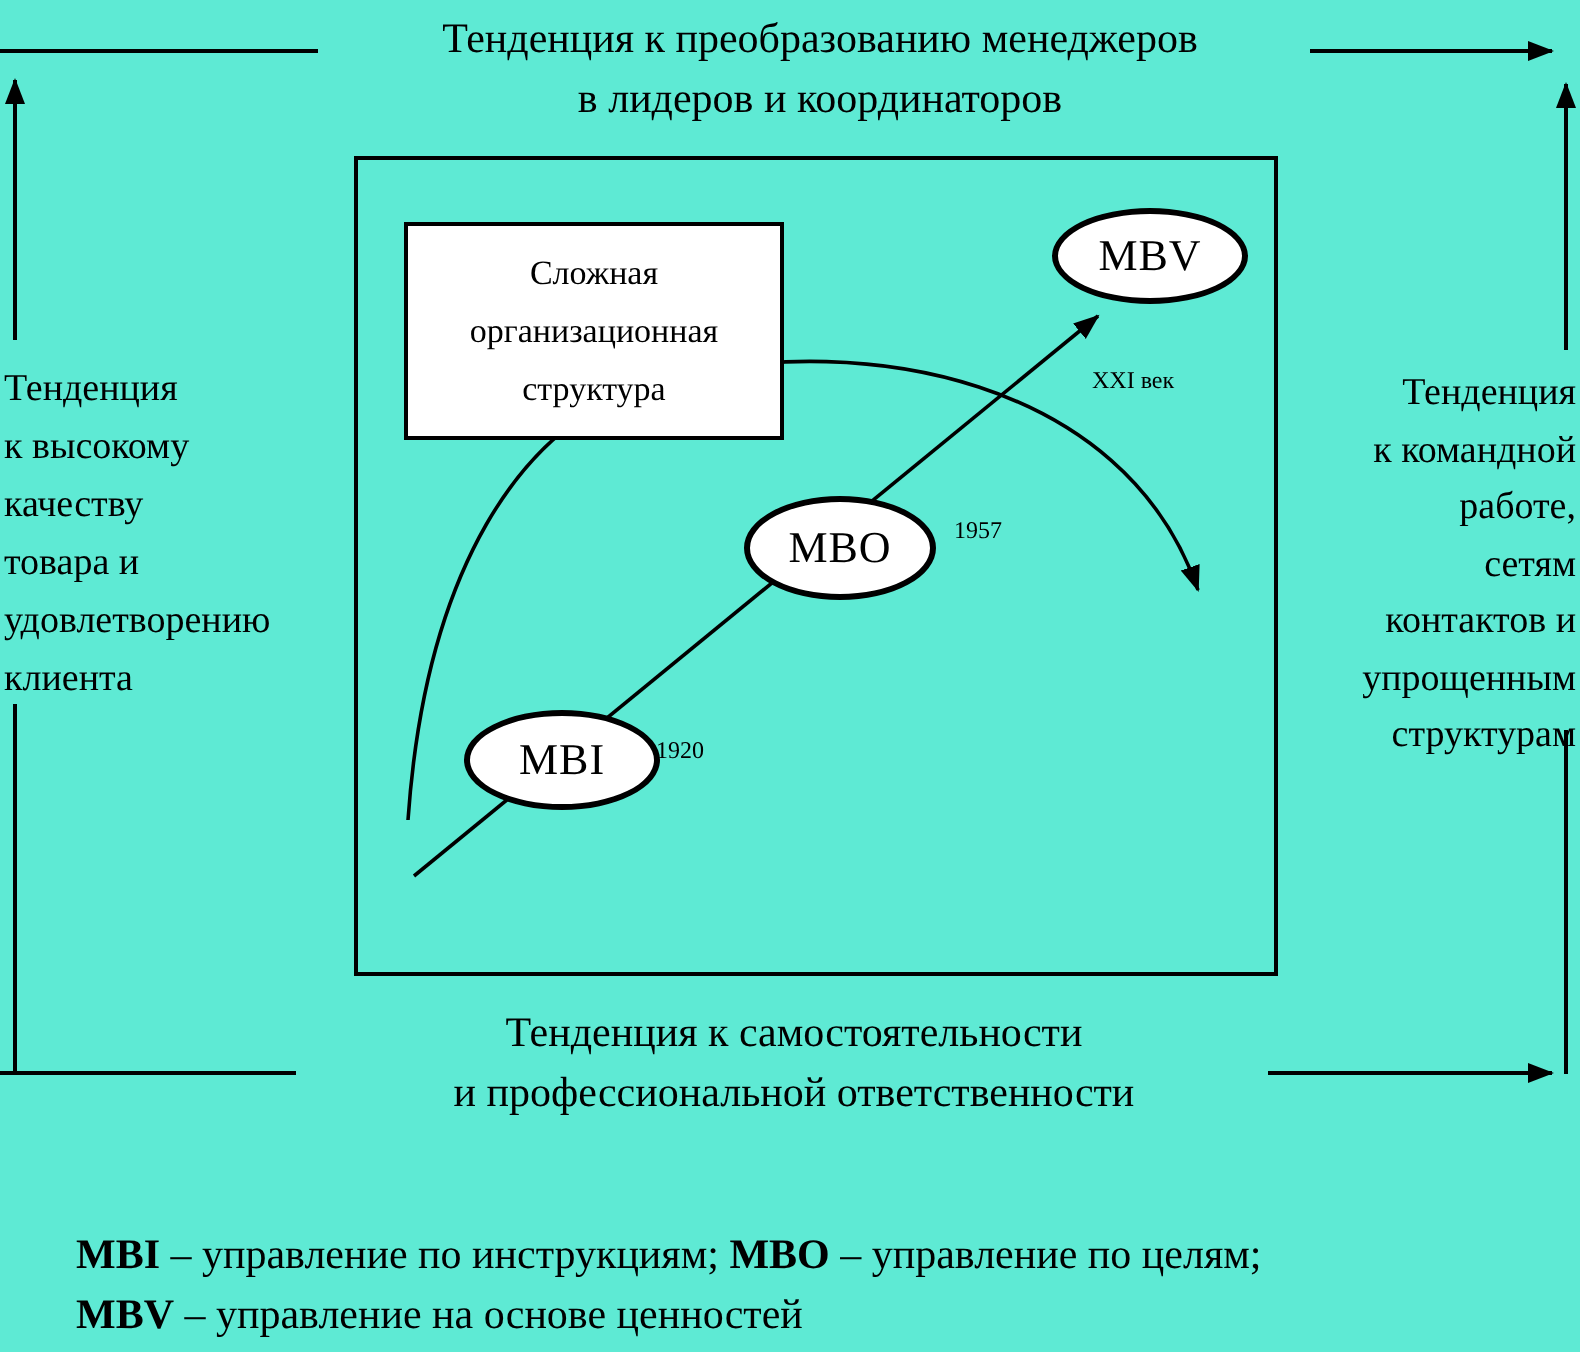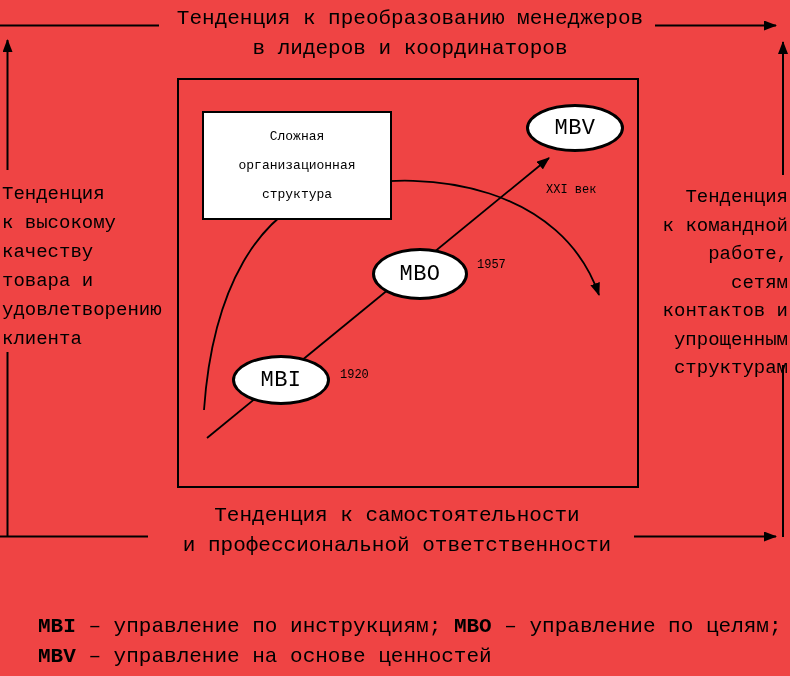--- a/index.html
+++ b/index.html
@@ -1,21 +1,21 @@
 <!DOCTYPE html>
 <html><head>
 <meta charset="utf-8">
 <style>
   html, body { margin: 0; padding: 0; background: #ffffff; }
   #stage {
     position: relative;
     width: 790px;
     height: 676px;
-    background: #ef4444;
-    font-family: Liberation Mono, monospace;
+    background: #5eead4;
+    font-family: Liberation Serif, serif;
     color: #000000;
     overflow: hidden;
   }
   svg.layer {
     position: absolute;
     left: 0; top: 0;
     width: 790px; height: 676px;
     pointer-events: none;
   }
   .lbl {
@@ -35,21 +35,21 @@
     background: transparent;
   }
   .dbox {
     position: absolute;
     border: 2px solid #000;
     background: #fff;
     display: flex;
     align-items: center;
     justify-content: center;
     text-align: center;
-    font-size: 13px;
+    font-size: 17px;
     line-height: 29px;
     white-space: pre-line;
   }
   .box-complex { left: 202px; top: 111px; width: 186px; height: 105px; }
   .box-need    { left: 405px; top: 378px; width: 208px; height: 90px; }
   .node {
     position: absolute;
     border: 3px solid #000;
     border-radius: 50%;
     background: #fff;
@@ -58,21 +58,21 @@
     justify-content: center;
     font-size: 22px;
     letter-spacing: 0.5px;
   }
   .node-mbv { left: 526px; top: 104px; width: 92px; height: 42px; }
   .node-mbo { left: 372px; top: 248px; width: 90px; height: 46px; }
   .node-mbi { left: 232px; top: 355px; width: 92px; height: 44px; }
   .era { position: absolute; font-size: 12px; line-height: 22px; }
   .era-xxi  { left: 546px; top: 179px; }
   .era-1960 { left: 477px; top: 254px; }
-  .era-1920 { left: 340px; top: 364px; }
+  .era-1920 { left: 328px; top: 364px; }
   .legend {
     position: absolute;
     left: 2px; top: 612px;
     font-size: 21px;
     line-height: 30px;
     margin-left: 36px;
   }
   .legend b { font-weight: bold; }
 </style>
 </head>

